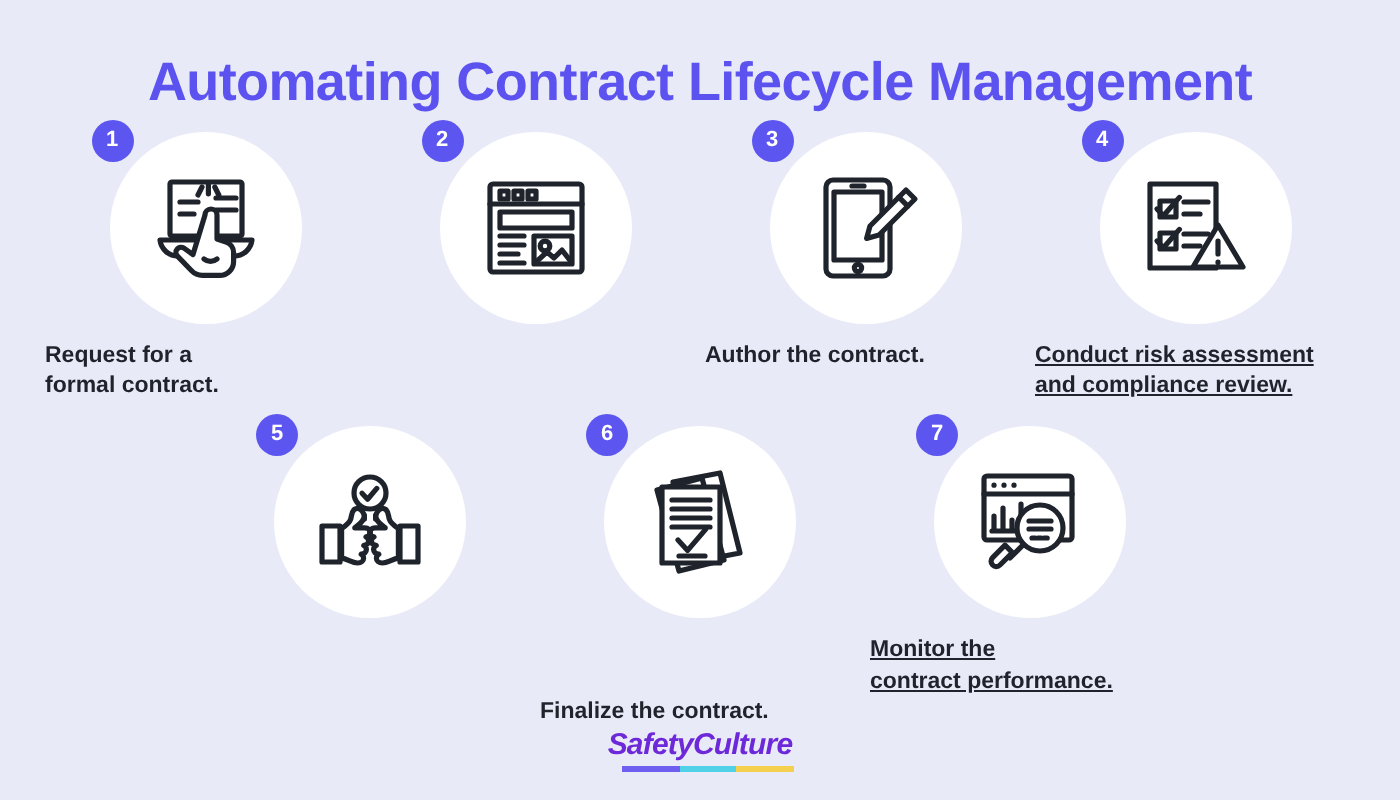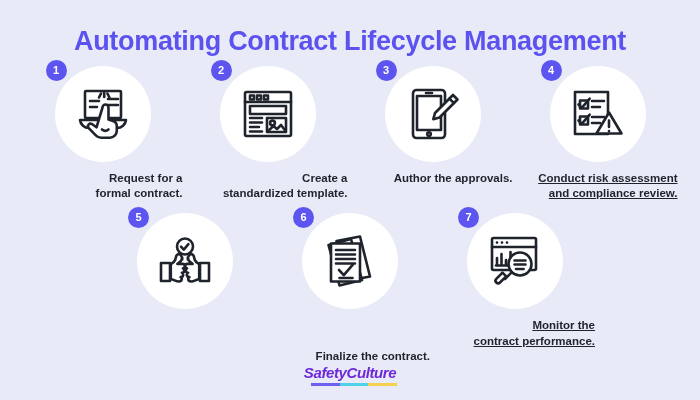--- a/index.html
+++ b/index.html
@@ -77,21 +77,21 @@
     justify-content: center;
     z-index: 3;
     line-height: 1;
   }
 
   .caption {
     margin-top: 9px;
     font-size: 11.5px;
     font-weight: bold;
     color: #1f232b;
-    text-align: right;
+    text-align: left;
     line-height: 1.32;
     width: 160px;
   }
 
   .footer {
     position: absolute;
     left: 0; right: 0;
     bottom: 14px;
     display: flex;
     justify-content: center;
@@ -159,40 +159,39 @@
                 <rect x="22" y="7.5" width="4" height="4"></rect>
                 <rect x="8" y="18" width="36" height="8"></rect>
                 <rect x="25" y="30" width="19" height="14"></rect>
                 <circle cx="30.5" cy="35" r="2.4"></circle>
                 <path d="M26 43 l5.5 -5 3.5 3 4 -4 4.6 6"></path>
                 <path d="M8 30 h12 M8 34.5 h12 M8 39 h9 M8 43.5 h12"></path>
               </svg>
             </span>
           </div>
         </div>
-        <div class="caption" style="color: rgb(31, 35, 43);">Create a<br>standardized template.</div>
       </div>
 
       <div class="step">
         <div class="disc-wrap">
           <div class="badge" style="background: rgb(92, 85, 240);">3</div>
           <div class="disc" style="background: rgb(255, 255, 255);">
             <span>
               <svg width="54" height="54" viewBox="0 0 54 54" fill="none" stroke="#1f232b" stroke-width="2.6" stroke-linecap="round" stroke-linejoin="round">
                 <rect x="7" y="3" width="32" height="48" rx="3.5"></rect>
                 <rect x="11" y="9" width="24" height="34"></rect>
                 <path d="M20 6 h6"></path>
                 <circle cx="23" cy="47" r="1.8"></circle>
                 <path d="M47 8 l4.5 4.5 -18 18 -6.2 1.7 1.7 -6.2 z" fill="#fff"></path>
                 <path d="M43.4 11.6 l4.5 4.5"></path>
               </svg>
             </span>
           </div>
         </div>
-        <div class="caption" style="color: rgb(31, 35, 43);">Author the approvals.</div>
+        <div class="caption" style="color: rgb(31, 35, 43);">Author the contract.</div>
       </div>
 
       <div class="step">
         <div class="disc-wrap">
           <div class="badge" style="background: rgb(92, 85, 240);">4</div>
           <div class="disc" style="background: rgb(255, 255, 255);">
             <span>
               <svg width="54" height="52" viewBox="0 0 54 52" fill="none" stroke="#1f232b" stroke-width="2.6" stroke-linecap="round" stroke-linejoin="round">
                 <path d="M4 4 h33 v42 h-33 z"></path>
                 <path d="M9 12.5 h8 v8 h-8 z"></path>

